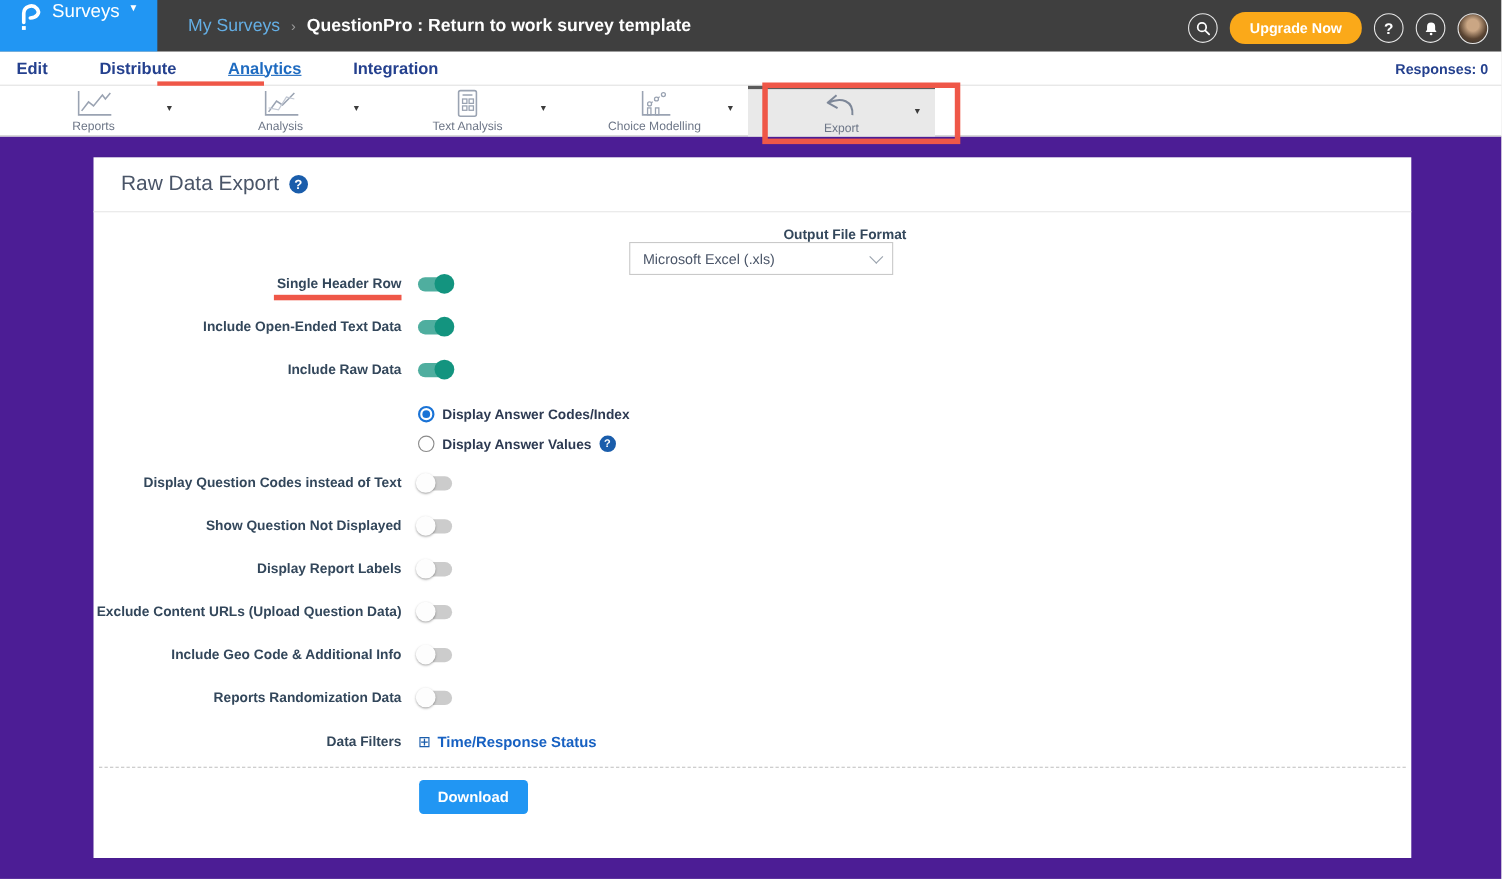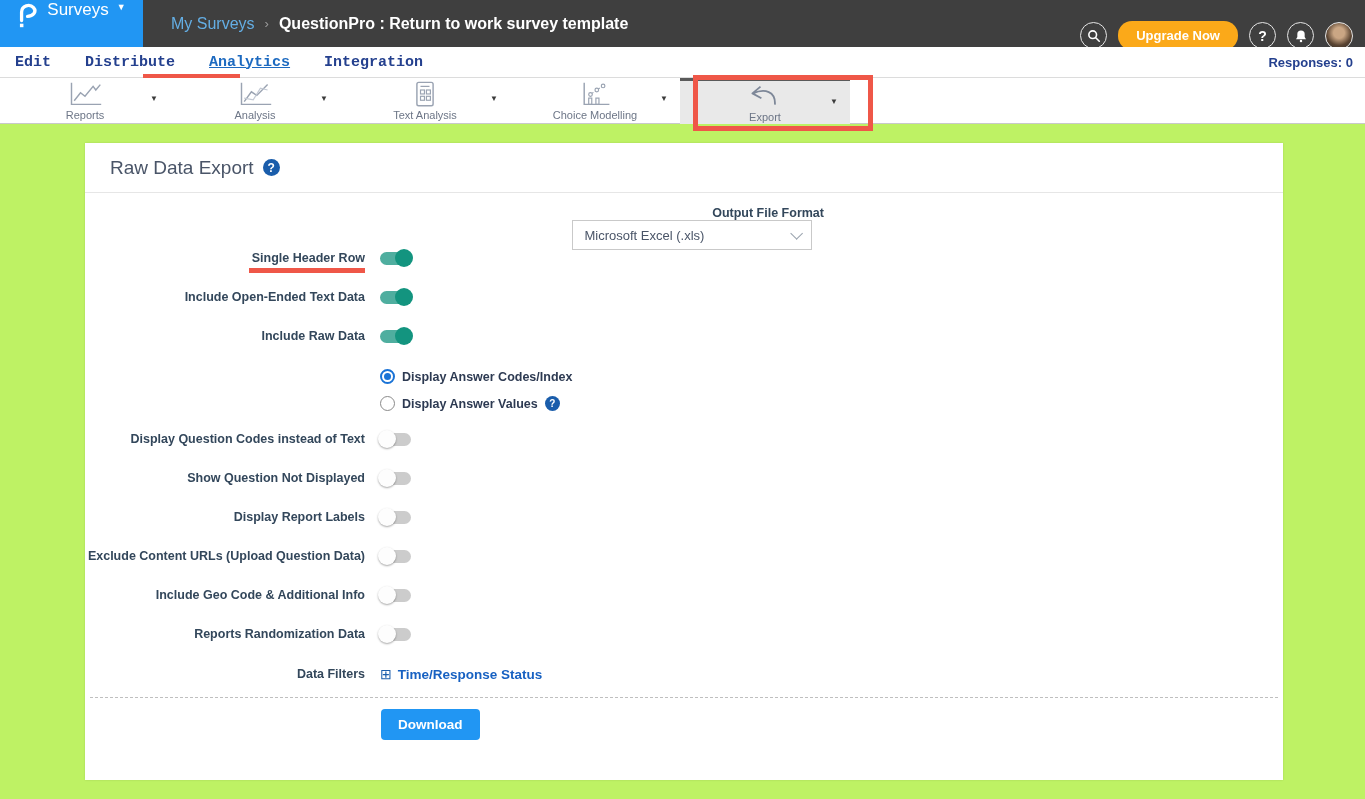--- a/index.html
+++ b/index.html
@@ -8,45 +8,45 @@
   
   .topbar { height:47px; background:#3f3f3f; display:flex; align-items:center; position:relative; }
   .brand { width:143px; height:47px; background:#2196f3; display:flex; align-items:flex-start; justify-content:center; gap:8px; cursor:pointer; }
   .brand .logo { width:22px; height:30px; }
   .brand .name { color:#fff; font-size:17px; }
   .brand .caret { color:#fff; font-size:9px; margin-top:2px; }
   .crumbs { display:flex; align-items:center; gap:10px; margin-left:28px; }
   .crumb-parent { color:#64aee4; font-size:16px; cursor:pointer; }
   .crumb-sep { color:#9a9a9a; font-size:13px; }
   .crumb-current { color:#ffffff; font-size:16px;font-weight:bold; }
-  .topbar-right { position:absolute; right:12px; top:12px; height:47px; display:flex; align-items:center; gap:11px; }
+  .topbar-right { position:absolute; right:12px; top:2px; height:47px; display:flex; align-items:center; gap:11px; }
   .circle-btn { width:27px; height:27px; border:1.5px solid #e6e6e6; border-radius:50%; display:flex; align-items:center; justify-content:center; color:#fff; font-size:14px; font-weight:bold; cursor:pointer; background:transparent; }
   .upgrade { background:#fba919; color:#fff; font-weight:bold; font-size:13px; border:none; border-radius:14px; padding:7px 18px; cursor:pointer; }
   .avatar { width:28px; height:28px; border-radius:50%; background:radial-gradient(circle at 50% 38%, #caa684 26%, #5a4432 60%, #2b2b2b 100%); border:1.5px solid #e6e6e6; cursor:pointer; }
 
   
   .tabrow { height:31px; background:#fff; border-bottom:1px solid #dcdcdc; display:flex; align-items:center; position:relative; }
-  .tabs { display:flex; align-items:flex-start; margin-left:15px; gap:34px;font-family:Liberation Mono, monospace; }
+  .tabs { display:flex; align-items:flex-start; margin-left:15px; gap:47px; }
   .tab { font-size:15px; font-weight:bold; color:#24408e; cursor:pointer; text-decoration:none; }
   .tab.active { color:#1d6ac0; text-decoration:underline; }
   .responses { position:absolute; right:12px; color:#24408e; font-size:13px; font-weight:bold; }
   .red-underline { position:absolute; left:143px; top:27px; width:97px; height:7px; background:#ef5748; }
 
   
   .toolbar { height:46px; background:#fff; border-bottom:1px solid #c9c9c9; display:flex; position:relative; }
   .tool { width:170px; height:46px; position:relative; display:flex; align-items:center; justify-content:center; cursor:pointer; }
   .tool-stack { display:flex; flex-direction:column; align-items:center; }
   .tool-stack svg { display:block; }
   .tool-label { font-size:11px; color:#6d7687; margin-top:1px; }
   .tool-caret { position:absolute; right:12px; top:16px; font-size:8px; color:#3c3c3c; }
   .tool.selected { background:#e9e9e9; border-top:3px solid #5a5a5a; }
   .annotation-box { position:absolute; left:693px; top:-3px; width:180px; height:56px; border:5px solid #ef5748; pointer-events:none; z-index:5; }
 
   
-  .content { height:675px; background:#bef264; padding-top:19px; }
+  .content { height:675px; background:#4c1d95; padding-top:19px; }
   .panel { width:1198px; margin-left:85px; height:637px; background:#fff; box-shadow:0 0 2px rgba(0,0,0,.12); }
   .panel-header { height:50px; border-bottom:1px solid #e6e6e6; display:flex; align-items:center; padding-left:25px; gap:9px; }
   .panel-title { font-size:19px; color:#4a5568; }
   .help-badge { width:17px; height:17px; border-radius:50%; background:#1a5dab; color:#fff; font-size:12px; font-weight:bold; display:inline-flex; align-items:center; justify-content:center; cursor:pointer; }
   .help-badge.small { width:15px; height:15px; font-size:10px; }
 
   .form { padding-top:13px; }
   .frow { display:flex; align-items:center; }
   .flabel { width:280px; text-align:right; font-size:12.5px; font-weight:bold; color:#33475b; flex-shrink:0; position:relative; }
   .fctrl { margin-left:15px; display:flex; align-items:flex-start; }

